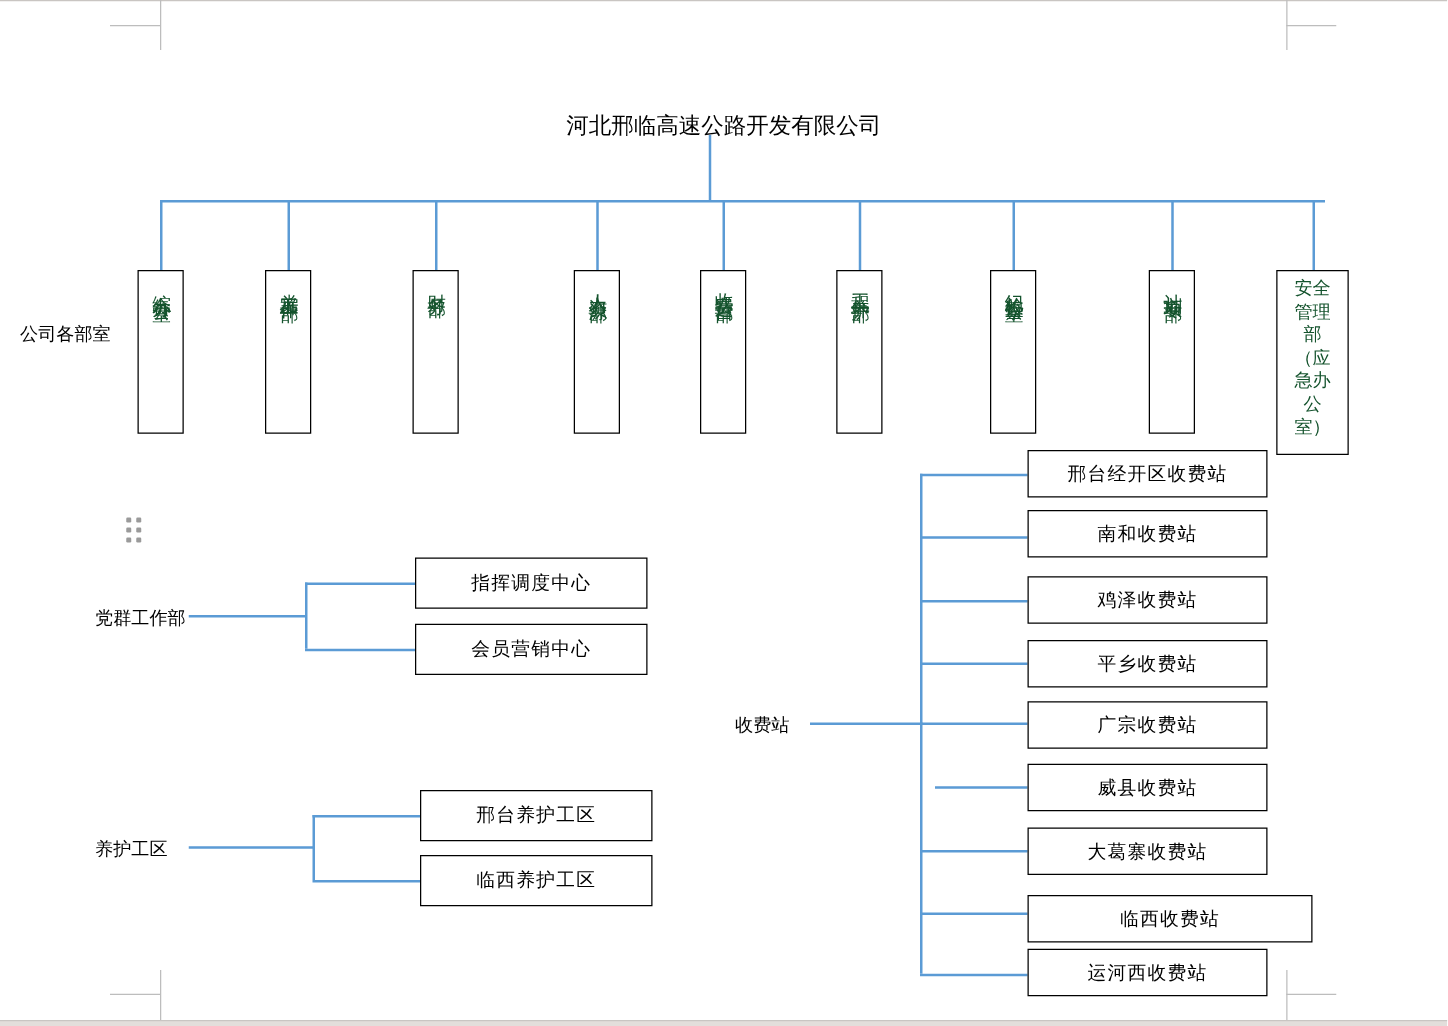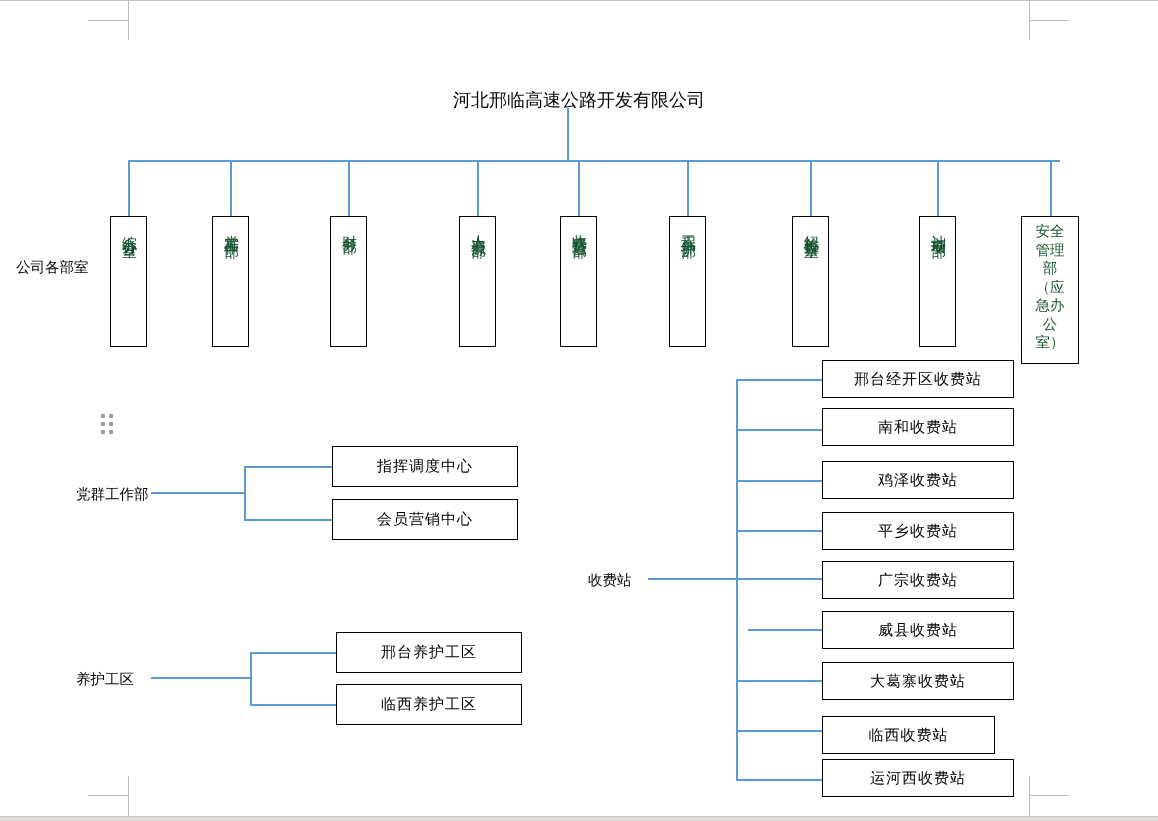--- a/index.html
+++ b/index.html
@@ -271,20 +271,20 @@
   </div>
   <div class="hbox" style="left:822px; top:561px; width:192px; height:38px;">
     <span>广宗收费站</span>
   </div>
   <div class="hbox" style="left:822px; top:611px; width:192px; height:38px;">
     <span>威县收费站</span>
   </div>
   <div class="hbox" style="left:822px; top:662px; width:192px; height:38px;">
     <span>大葛寨收费站</span>
   </div>
-  <div class="hbox" style="left:822px; top:716px; width:173px; height:38px;justify-content:center;">
+  <div class="hbox" style="left:822px; top:716px; width:228px; height:38px;justify-content:center;">
     <span>临西收费站</span>
   </div>
   <div class="hbox" style="left:822px; top:759px; width:192px; height:38px;">
     <span>运河西收费站</span>
   </div>
 
 </div>
 
 </body></html>

